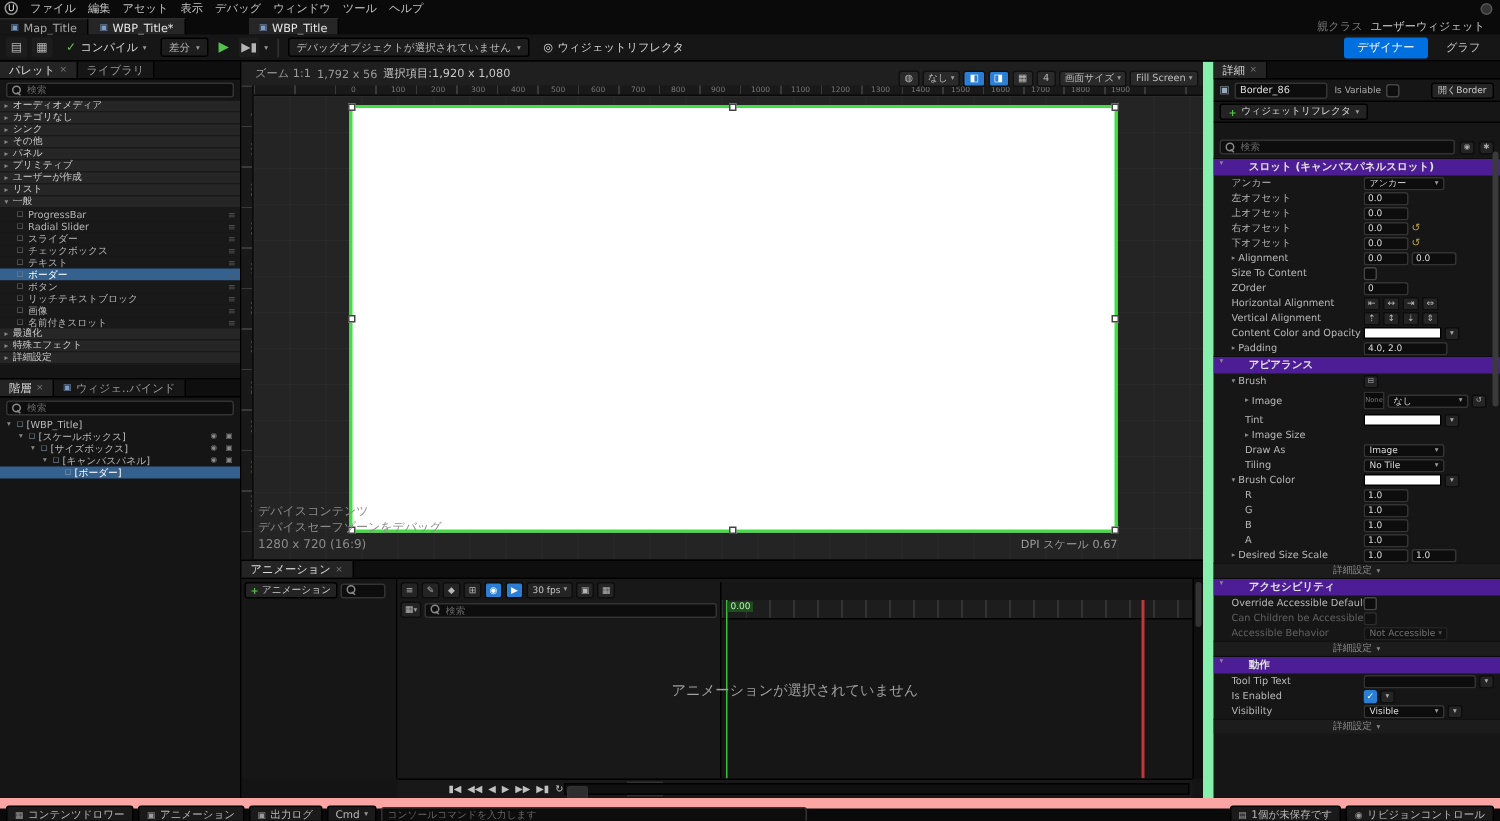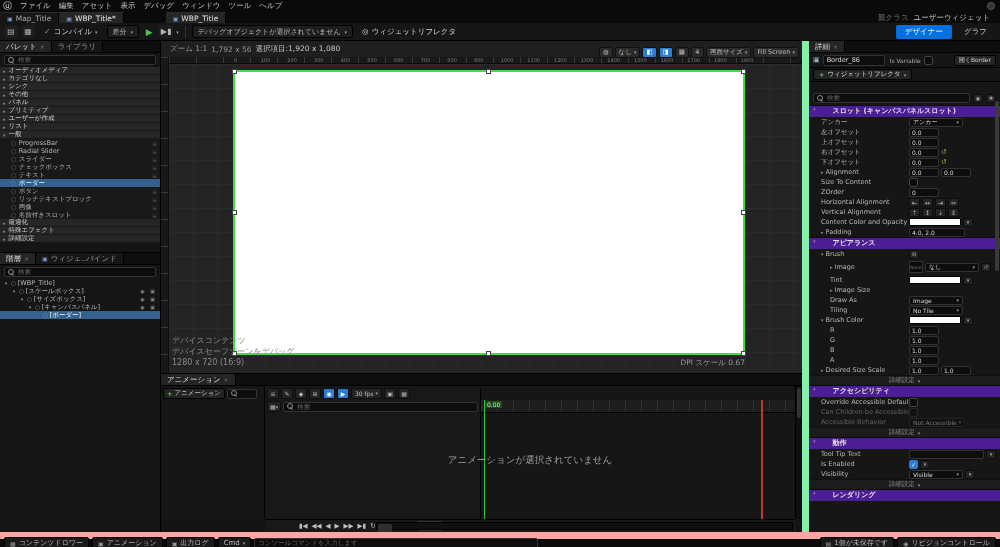--- a/index.html
+++ b/index.html
@@ -888,24 +888,20 @@
             <span>Visible</span>
             <span class="caret">▾</span>
           </div>
           <span class="mini">▾</span>
         </div>
       </div>
       <div class="d-adv">
         <span>詳細設定</span>
         <span class="arrow">▾</span>
       </div>
-      <div class="d-sec">
-        <span class="arrow">▾</span>
-        <span>レンダリング</span>
-      </div>
     </div>
   <div id="d-scroll"></div>
 </div>
 
 <div id="statusbar">
   <div class="sb-btn">
     <span class="sb-ico">▦</span>
     <span>コンテンツドロワー</span>
   </div>
   <div class="sb-btn">

